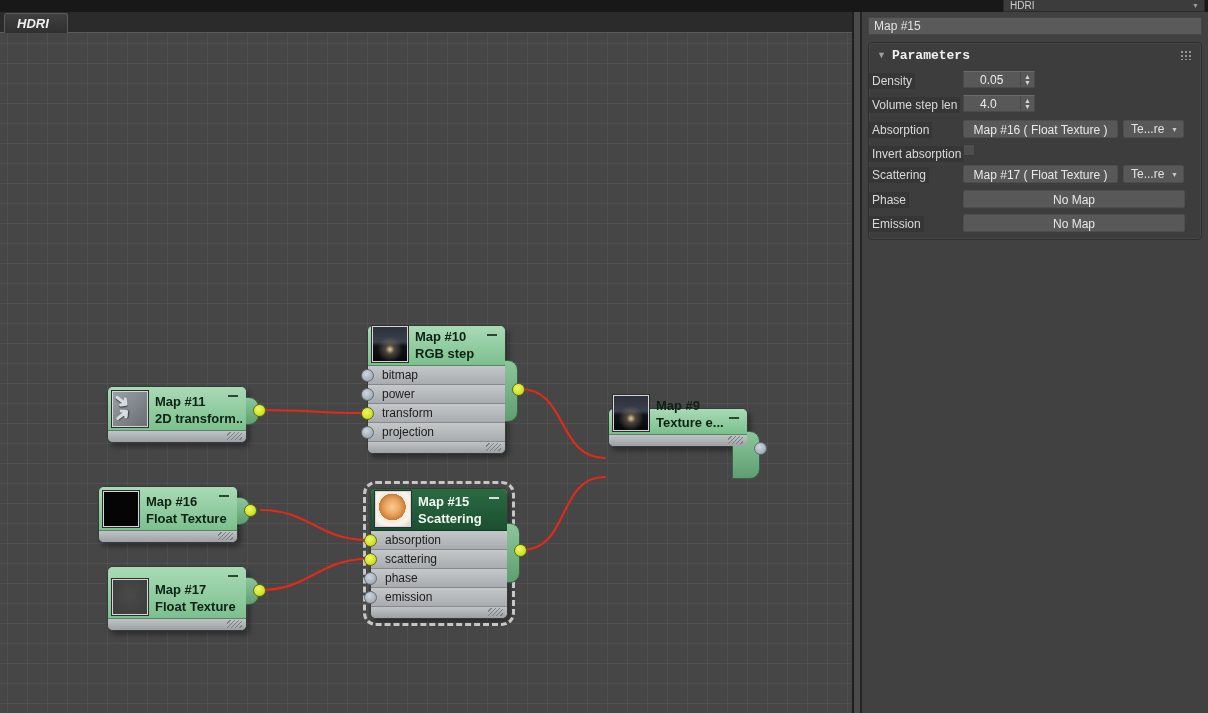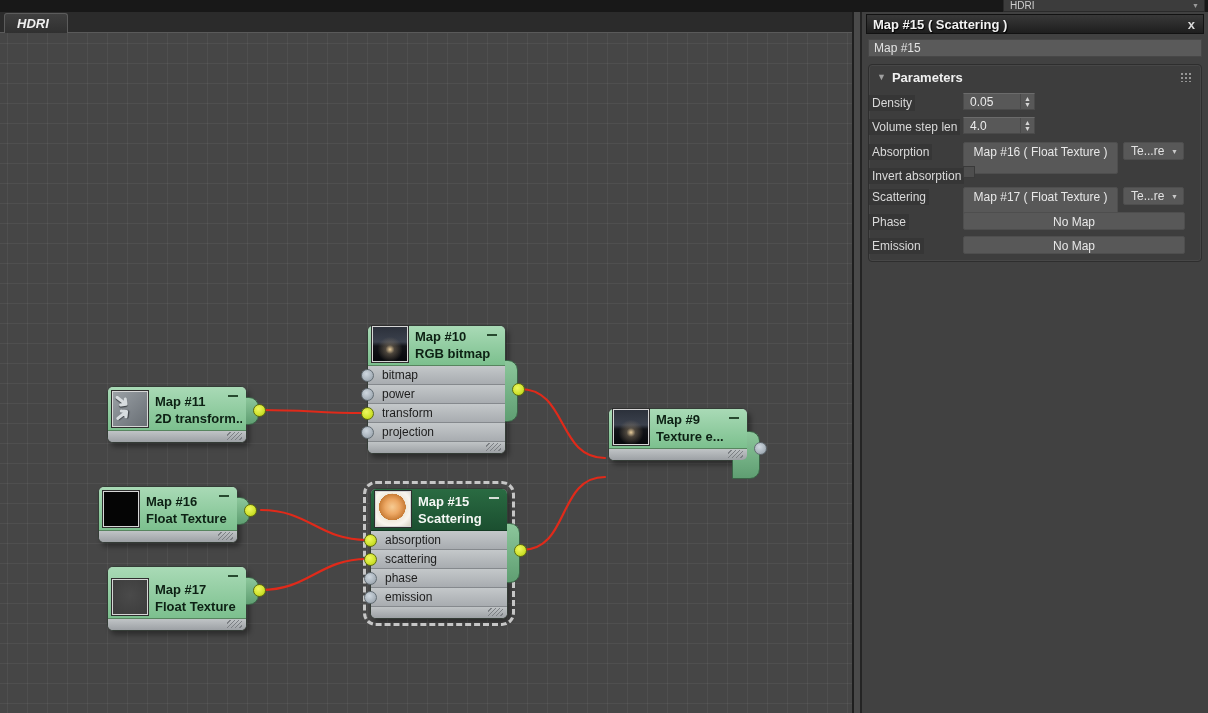--- a/index.html
+++ b/index.html
@@ -41,42 +41,42 @@
   #panel-header .ttl { flex:1; color:#f2f2f2; font-weight:bold; font-size:13px; padding-left:6px;
     text-shadow:1px 1px 1px #000; }
   #panel-header .close { color:#d8d8d8; font-weight:bold; font-size:13px; padding:0 8px; cursor:default; }
   #name-field { margin:5px 6px 0 6px; height:18px; background:#5a5a5a; border:1px solid #474747;
     color:#e2e2e2; font-size:12px; display:flex; align-items:center; padding-left:5px; }
 
   #rollout { margin:7px 6px 0 6px; background:#3d3d3d; border:1px solid #2e2e2e; border-radius:4px;
     box-shadow:inset 0 0 0 1px #474747; padding-bottom:8px; }
   #rollout-header { height:24px; display:flex; align-items:center; padding:0 8px; }
   #rollout-header .tri { color:#a0a0a0; font-size:9px; margin-right:6px; }
-  #rollout-header .cap { color:#f0f0f0; font-weight:bold; font-size:13px; flex:1; }
+  #rollout-header .cap { color:#f0f0f0; font-weight:bold; font-size:13px; flex:1;font-family:Liberation Mono, monospace; }
   #rollout-header .dots { width:13px; height:10px;
     background-image:radial-gradient(#969696 1px, transparent 1.2px); background-size:4px 4px; }
 
   .prow { position:relative; margin-right:8px; }
   .plabel { display:inline-block; background:#363636; color:#d9d9d9; font-size:12px; padding:1px 3px; }
   .r-density { margin-top:4px; height:17px; }
   .r-volume { margin-top:7px; height:17px; }
   .r-absorption { margin-top:8px; height:18px; }
   .r-invert { margin-top:6px; height:13px; }
   .r-scattering { margin-top:8px; height:18px; }
   .r-phase { margin-top:7px; height:17px; }
   .r-emission { margin-top:7px; height:17px; }
 
   .spinner { position:absolute; left:94px; top:0; width:72px; height:17px; background:#585858;
     border:1px solid #4a4a4a; border-top-color:#6b6b6b; display:flex; }
-  .spinner .sval { flex:1; color:#ececec; font-size:12px; padding:1px 0 0 6px; }
+  .spinner .sval { flex:1; color:#ececec; font-size:12px; padding:1px 0 0 16px; }
   .spinner .sbtns { width:14px; border-left:1px solid #4a4a4a; display:flex; flex-direction:column;
     align-items:center; justify-content:center; }
   .spinner .sbtns span { color:#d5d5d5; font-size:7px; line-height:6px; }
 
-  .mapbtn { position:absolute; left:94px; top:0; width:155px; height:32px; background:#585858;
+  .mapbtn { position:absolute; left:94px; top:0; width:155px; height:18px; background:#585858;
     border-radius:2px; color:#e8e8e8; font-size:12px; text-align:center; line-height:18px;
     border:1px solid #4e4e4e; }
   .typedd { position:absolute; left:254px; top:0; width:61px; height:18px; background:#585858;
     border-radius:2px; border:1px solid #4e4e4e; display:flex; align-items:center; }
   .typedd .tval { flex:1; color:#e2e2e2; font-size:12px; padding-left:7px; }
   .typedd .tarr { color:#c9c9c9; font-size:7px; padding-right:5px; }
   .checkbox { position:absolute; left:94px; top:0; width:12px; height:12px; background:#4e4e4e;
     border:1px solid #3a3a3a; }
   .widebtn { position:absolute; left:94px; top:0; width:222px; height:18px; background:#585858;
     border-radius:2px; color:#e8e8e8; font-size:12px; text-align:center; line-height:18px;
@@ -153,21 +153,21 @@
         <path d="M 522 517 C 570 517, 557 444, 605 444" fill="none" stroke="#e02a1a" stroke-width="2.2" stroke-linecap="round"></path>
         <path d="M 261 477 C 309 477, 319 507, 367 507" fill="none" stroke="#e02a1a" stroke-width="2.2" stroke-linecap="round"></path>
         <path d="M 261 557 C 309 557, 319 526, 367 526" fill="none" stroke="#e02a1a" stroke-width="2.2" stroke-linecap="round"></path>
       </svg>
       <div class="node" style="left: 367px; top: 292px; width: 139px;">
         <div class="flap" style="top:34px;height:62px"></div>
         <div class="nhead" style="height:40px">
       <div class="thumb thumb-sky"></div>
       <div class="ntxt">
         <div class="ntitle">Map #10</div>
-        <div class="nsub">RGB bitmap</div>
+        <div class="nsub">RGB step</div>
       </div>
       <span class="ncollapse"></span>
     </div>
         <div class="nrows">
           <div class="prt">
         <span class="socket gray in-socket" style="top:3px"></span>
         <span class="plbl">bitmap</span>
       </div>
           <div class="prt">
         <span class="socket gray in-socket" style="top:3px"></span>
@@ -266,42 +266,38 @@
         <span class="plbl">emission</span>
       </div>
         </div>
         <div class="nfoot">
       <span class="grip"></span>
     </div>
         <span class="socket yellow out-socket" style="top:55px"></span>
       </div>
       <div class="node" style="left: 608px; top: 375px; width: 140px;">
         <div class="flap" style="top:22px;height:48px"></div>
-        <div class="nhead" style="height:40px">
+        <div class="nhead" style="height:26px">
       <div class="thumb thumb-sky"></div>
       <div class="ntxt">
         <div class="ntitle">Map #9</div>
         <div class="nsub">Texture e...</div>
       </div>
       <span class="ncollapse"></span>
     </div>
         <div class="nfoot">
       <span class="grip"></span>
     </div>
         <span class="socket gray out-socket" style="top:33px"></span>
       </div>
     </div>
 
   <div id="splitter"></div>
 
   <div id="panel">
-    <div id="panel-header">
-      <span class="ttl">Map #15  ( Scattering )</span>
-      <span class="close">x</span>
-    </div>
     <div id="name-field">Map #15</div>
 
     <div id="rollout">
       <div id="rollout-header">
         <span class="tri">▼</span>
         <span class="cap">Parameters</span>
         <span class="dots"></span>
       </div>
 
       <div class="prow r-density">

